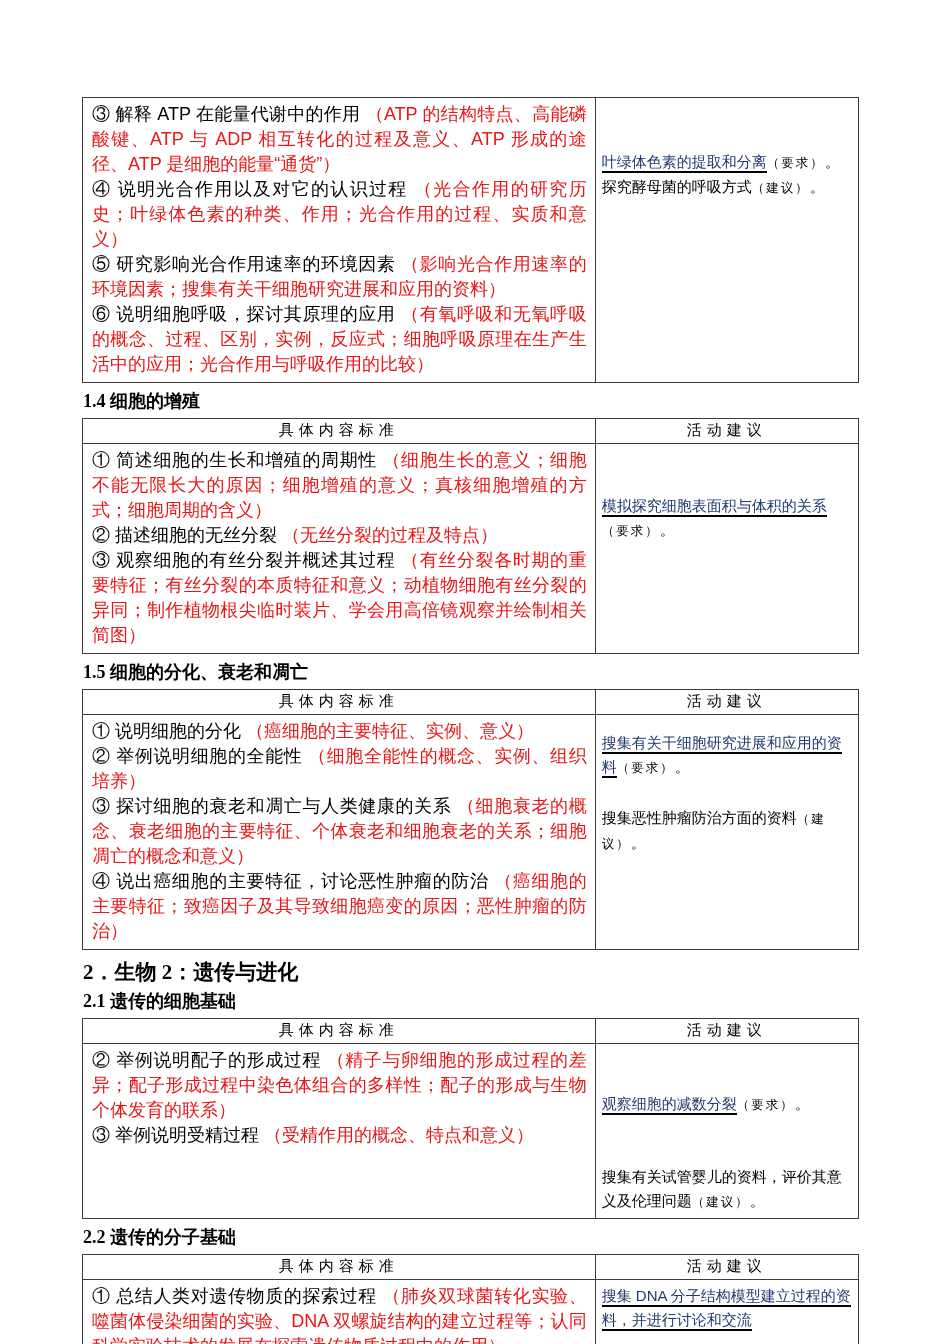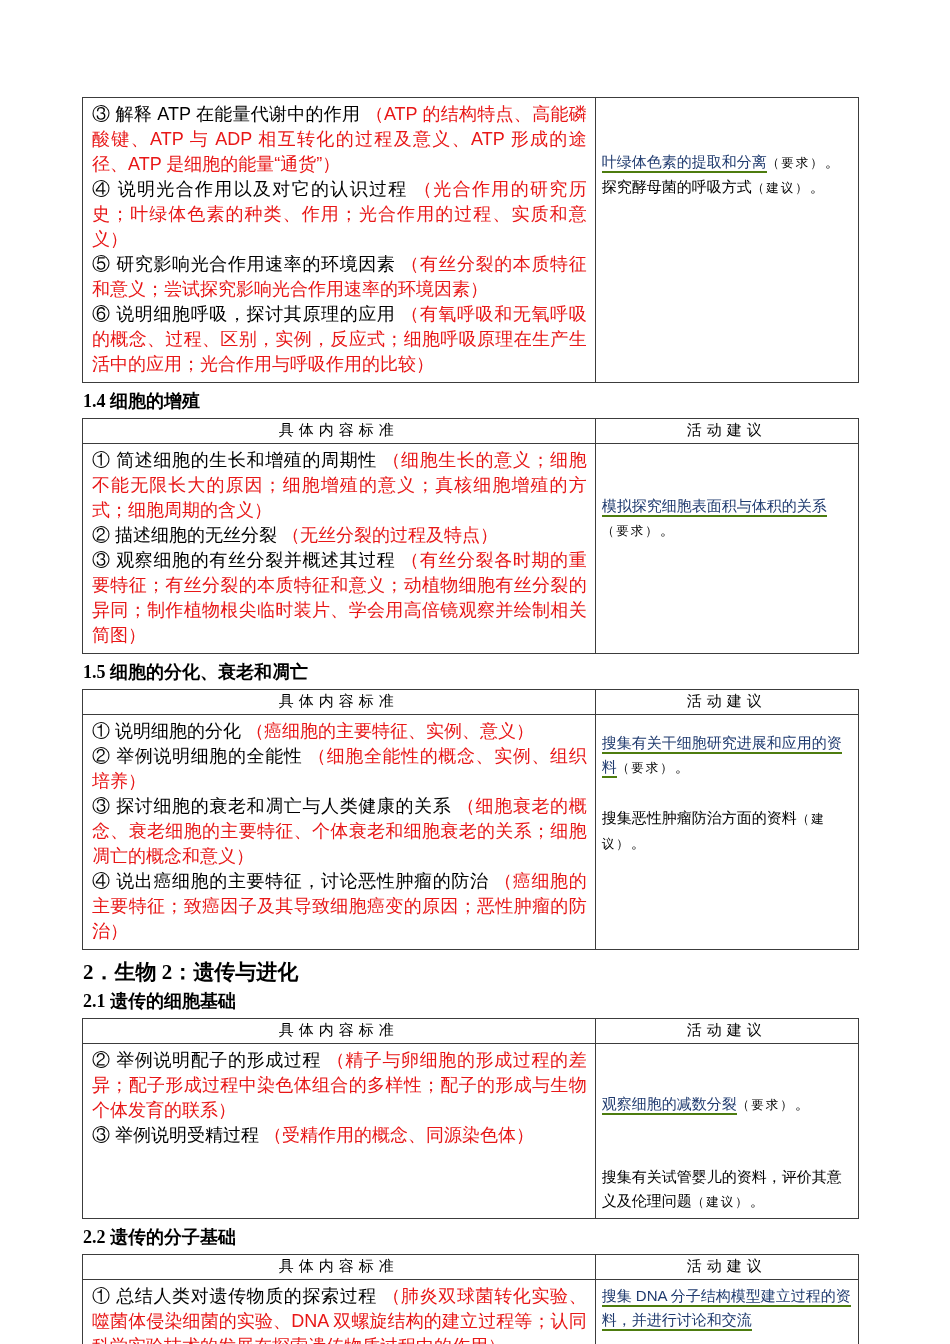--- a/index.html
+++ b/index.html
@@ -9,36 +9,36 @@
   .trow{display:flex;align-items:stretch;}
   .hrow{border-bottom:1.6px solid #3c3c3c;}
   .cell-l{width:513px;box-sizing:border-box;padding:4px 8px 5px 9px;}
   .cell-r{width:264px;box-sizing:border-box;border-left:1.6px solid #3c3c3c;padding:0 5px 4px 6px;}
   .hcell{display:flex;align-items:center;justify-content:center;
          font-family:"Liberation Serif",serif;font-size:15px;letter-spacing:5px;
          padding:2px 0 3px;}
   .std{font-size:18px;line-height:25px;text-align:justify;}
   .red{color:#e81717;}
   .sugg{font-size:15px;line-height:24px;}
-  .link{color:#1f3a6e;border-bottom:2px solid #4d7c0f;padding-bottom:1px;}
+  .link{color:#1f3a6e;border-bottom:2px solid #000000;padding-bottom:1px;}
   .note{font-family:"Liberation Serif",serif;font-size:12.5px;letter-spacing:2px;}
   .h-sub{font-family:"Liberation Serif",serif;font-weight:bold;font-size:18px;margin:6px 0 5px 1px;}
   .h-main{font-family:Liberation Serif, serif;font-weight:bold;font-size:21px;margin:8px 0 3px 1px;}
 </style>
 </head>
 <body>
 
 <div class="doc">
 
   <div class="tbl">
     <div class="trow">
       <div class="cell-l std">
         <div><span>③ 解释 ATP 在能量代谢中的作用 </span><span class="red">（ATP 的结构特点、高能磷酸键、ATP 与 ADP 相互转化的过程及意义、ATP 形成的途径、ATP 是细胞的能量“通货”）</span></div>
         <div><span>④ 说明光合作用以及对它的认识过程 </span><span class="red">（光合作用的研究历史；叶绿体色素的种类、作用；光合作用的过程、实质和意义）</span></div>
-        <div><span>⑤ 研究影响光合作用速率的环境因素 </span><span class="red">（有丝分裂的本质特征和意义；尝试探究影响光合作用速率的环境因素）</span></div>
+        <div><span>⑤ 研究影响光合作用速率的环境因素 </span><span class="red">（影响光合作用速率的环境因素；搜集有关干细胞研究进展和应用的资料）</span></div>
         <div><span>⑥ 说明细胞呼吸，探讨其原理的应用 </span><span class="red">（有氧呼吸和无氧呼吸的概念、过程、区别，实例，反应式；细胞呼吸原理在生产生活中的应用；光合作用与呼吸作用的比较）</span></div>
       </div>
       <div class="cell-r">
         <div class="sugg" style="margin-top:52px;"><span class="link">叶绿体色素的提取和分离</span><span class="note">（要求）</span><span>。</span></div>
         <div class="sugg" style=""><span>探究酵母菌的呼吸方式</span><span class="note">（建议）</span><span>。</span></div>
       </div>
     </div>
   </div>
 
   <div class="h-sub">1.4 细胞的增殖</div>
@@ -85,21 +85,21 @@
   <div class="h-sub" style="margin-top:2px;">2.1 遗传的细胞基础</div>
 
   <div class="tbl">
     <div class="trow hrow">
       <div class="cell-l hcell" style="padding-left:0;padding-right:0;">具体内容标准</div>
       <div class="cell-r hcell">活动建议</div>
     </div>
     <div class="trow">
       <div class="cell-l std">
         <div><span>② 举例说明配子的形成过程 </span><span class="red">（精子与卵细胞的形成过程的差异；配子形成过程中染色体组合的多样性；配子的形成与生物个体发育的联系）</span></div>
-        <div><span>③ 举例说明受精过程 </span><span class="red">（受精作用的概念、同源染色体）</span></div>
+        <div><span>③ 举例说明受精过程 </span><span class="red">（受精作用的概念、特点和意义）</span></div>
       </div>
       <div class="cell-r">
         <div class="sugg" style="margin-top:48px;"><span class="link">观察细胞的减数分裂</span><span class="note">（要求）</span><span>。</span></div>
         <div class="sugg" style="margin-top:48px;"><span>搜集有关试管婴儿的资料，评价其意义及伦理问题</span><span class="note">（建议）</span><span>。</span></div>
       </div>
     </div>
   </div>
 
   <div class="h-sub">2.2 遗传的分子基础</div>
 

